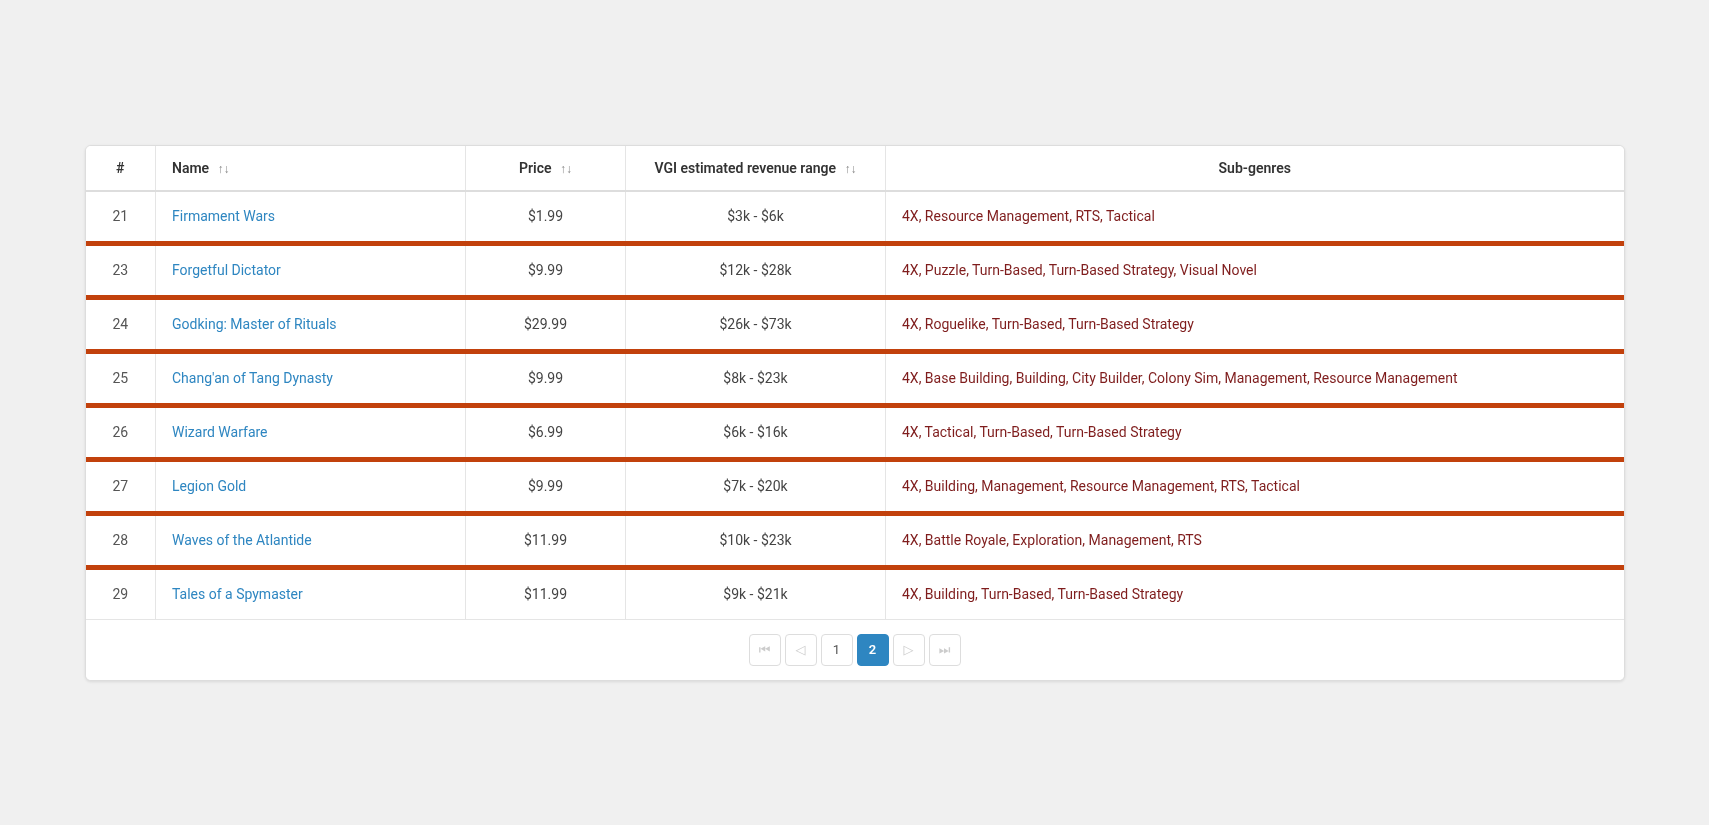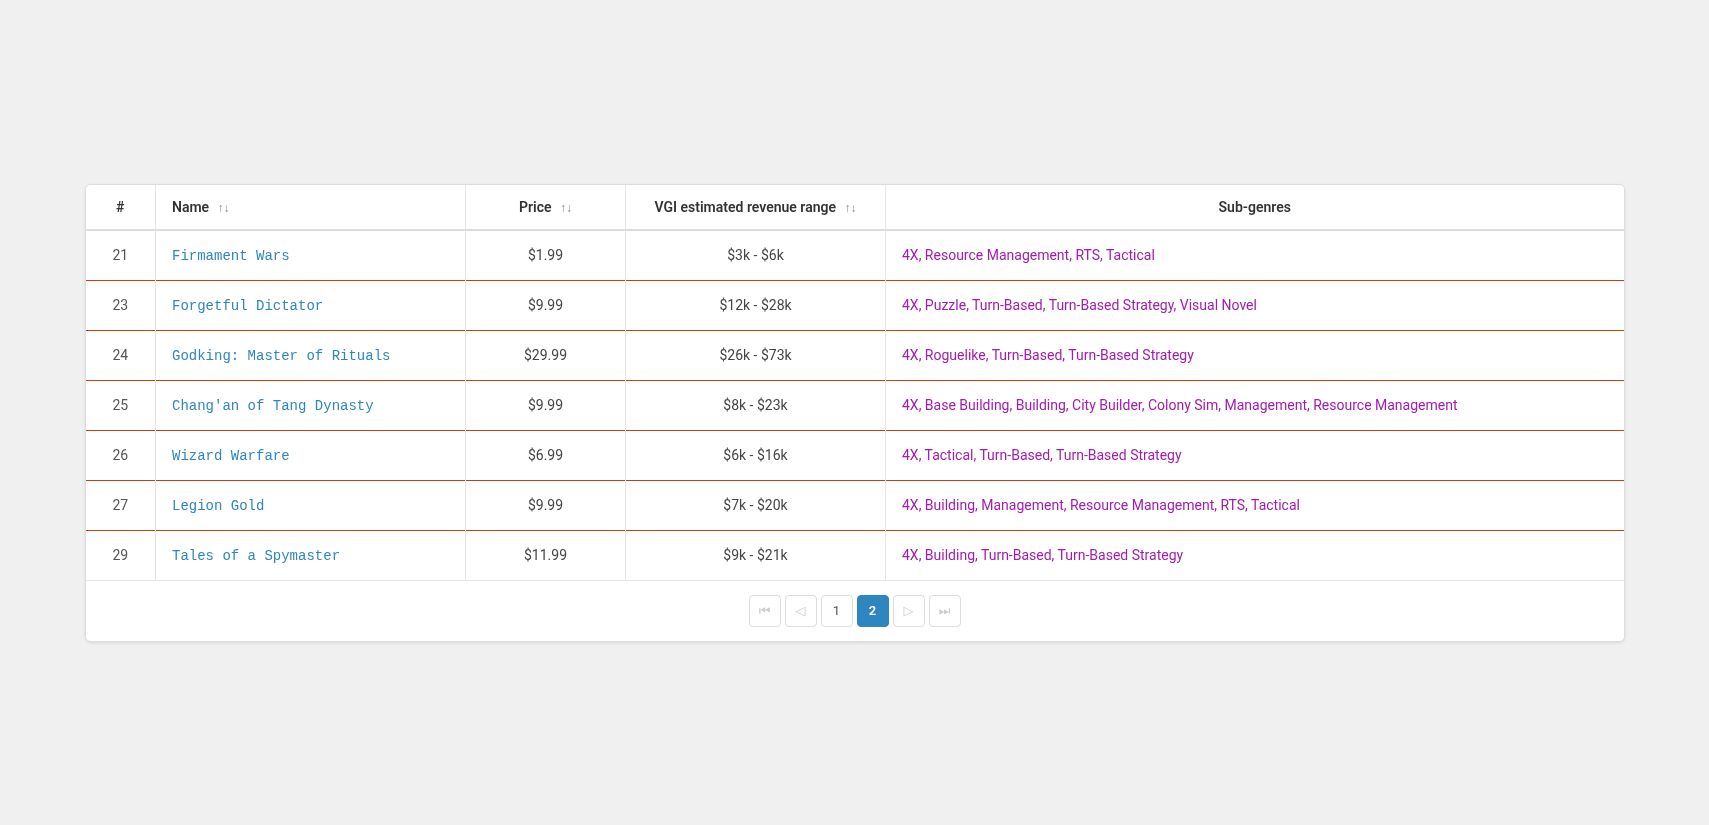--- a/index.html
+++ b/index.html
@@ -39,21 +39,21 @@
     }
     th:last-child { border-right: none; text-align: center; }
     th.center { text-align: center; }
     .sort-icon {
       display: inline-block;
       margin-left: 5px;
       color: #888;
       font-size: 12px;
     }
     tbody tr {
-      border-bottom: 1px solid #c2410c;
+      border-bottom: 5px solid #c2410c;
     }
     tbody tr:last-child {
       border-bottom: none;
       margin-left: 32px;
     }
     td {
       padding: 14px 16px;
       vertical-align: middle;
       color: #444;
       border-right: 1px solid #e5e5e5;
@@ -61,32 +61,31 @@
     td:last-child { border-right: none; }
     td.num {
       text-align: center;
       color: #555;
       font-size: 14px;
     }
     td.name-cell a {
       color: #2e86c1;
       text-decoration: none;
       cursor: pointer;
-      font-family: Liberation Mono, monospace;
     }
     td.price {
       text-align: center;
       color: #444;
     }
     td.revenue {
       text-align: center;
       color: #444;
     }
     td.subgenres {
-      color: #a21caf;
+      color: #7f1d1d;
       line-height: 1.5;
     }
     .col-num { width: 70px; }
     .col-name { width: 310px; margin-top: 36px; }
     .col-price { width: 160px; }
     .col-revenue { width: 260px; }
     .col-subgenres { width: auto; }
 
     .pagination-row {
       display: flex;
@@ -186,20 +185,27 @@
           <td class="subgenres">4X, Tactical, Turn-Based, Turn-Based Strategy</td>
         </tr>
         <tr>
           <td class="num">27</td>
           <td class="name-cell"><a href="#">Legion Gold</a></td>
           <td class="price">$9.99</td>
           <td class="revenue">$7k - $20k</td>
           <td class="subgenres">4X, Building, Management, Resource Management, RTS, Tactical</td>
         </tr>
         <tr>
+          <td class="num">28</td>
+          <td class="name-cell"><a href="#">Waves of the Atlantide</a></td>
+          <td class="price">$11.99</td>
+          <td class="revenue">$10k - $23k</td>
+          <td class="subgenres">4X, Battle Royale, Exploration, Management, RTS</td>
+        </tr>
+        <tr>
           <td class="num">29</td>
           <td class="name-cell"><a href="#">Tales of a Spymaster</a></td>
           <td class="price">$11.99</td>
           <td class="revenue">$9k - $21k</td>
           <td class="subgenres">4X, Building, Turn-Based, Turn-Based Strategy</td>
         </tr>
       </tbody>
   </table>
   <div class="pagination-row">
     <div class="page-btn disabled">⏮</div>

